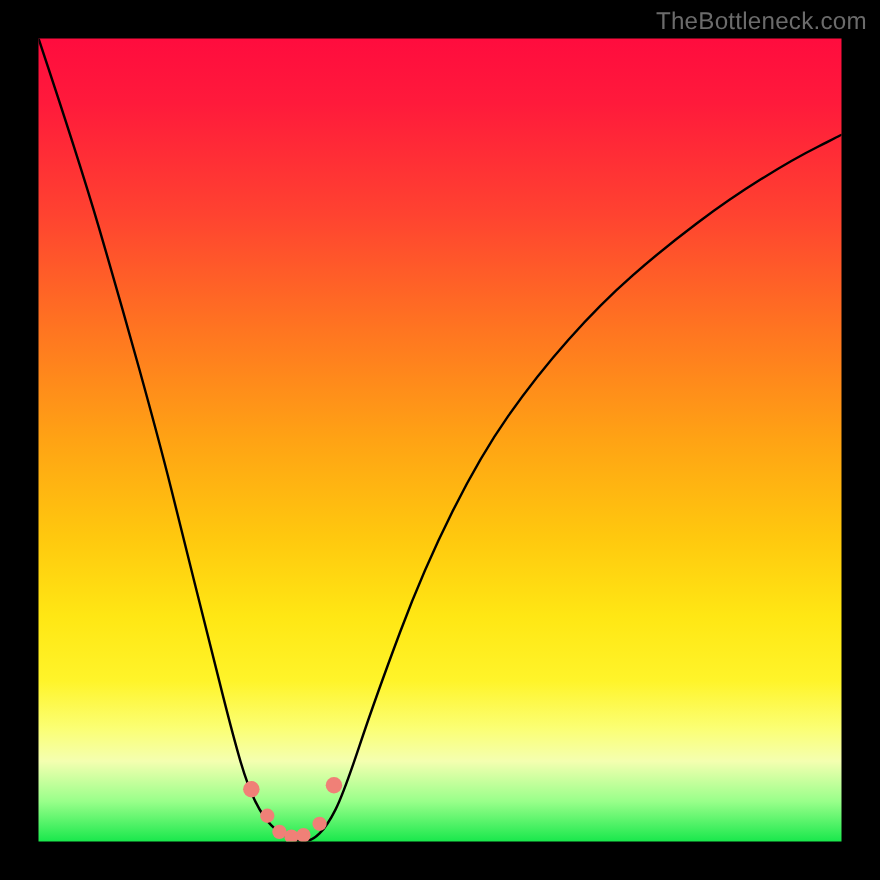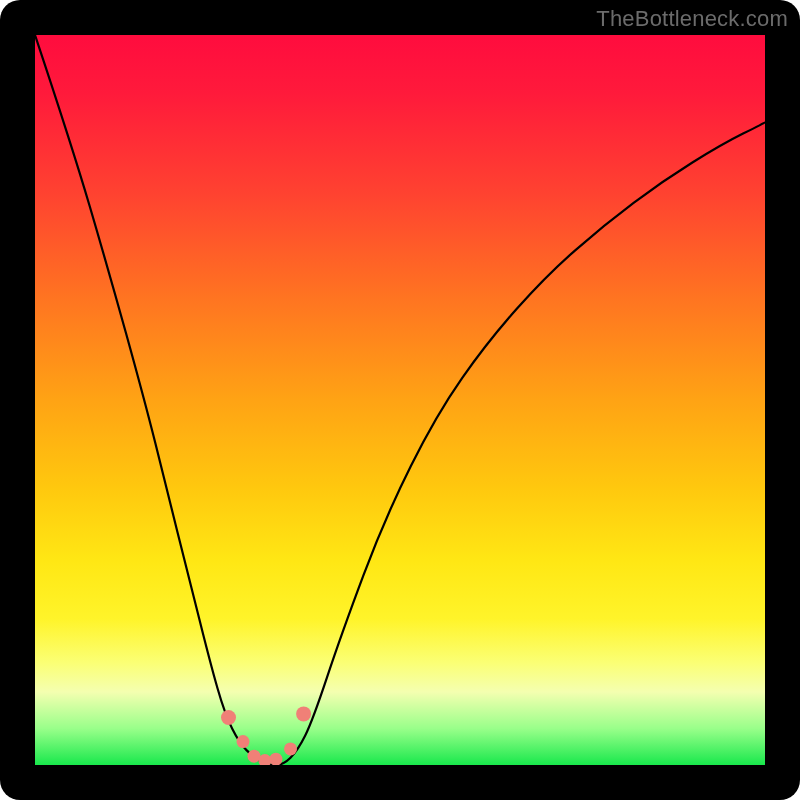--- a/index.html
+++ b/index.html
@@ -8,21 +8,20 @@
     width: 800px;
     height: 800px;
     overflow: hidden;
     font-family: Arial, Helvetica, sans-serif;
   }
   .frame {
     position: relative;
     width: 800px;
     height: 800px;
     background: #000;
-    border-radius: 20px;
   }
   .plot-area {
     position: absolute;
     left: 35px;
     top: 35px;
     width: 730px;
     height: 730px;
     background: linear-gradient(
       to bottom,
       #ff0c3e 0%,

